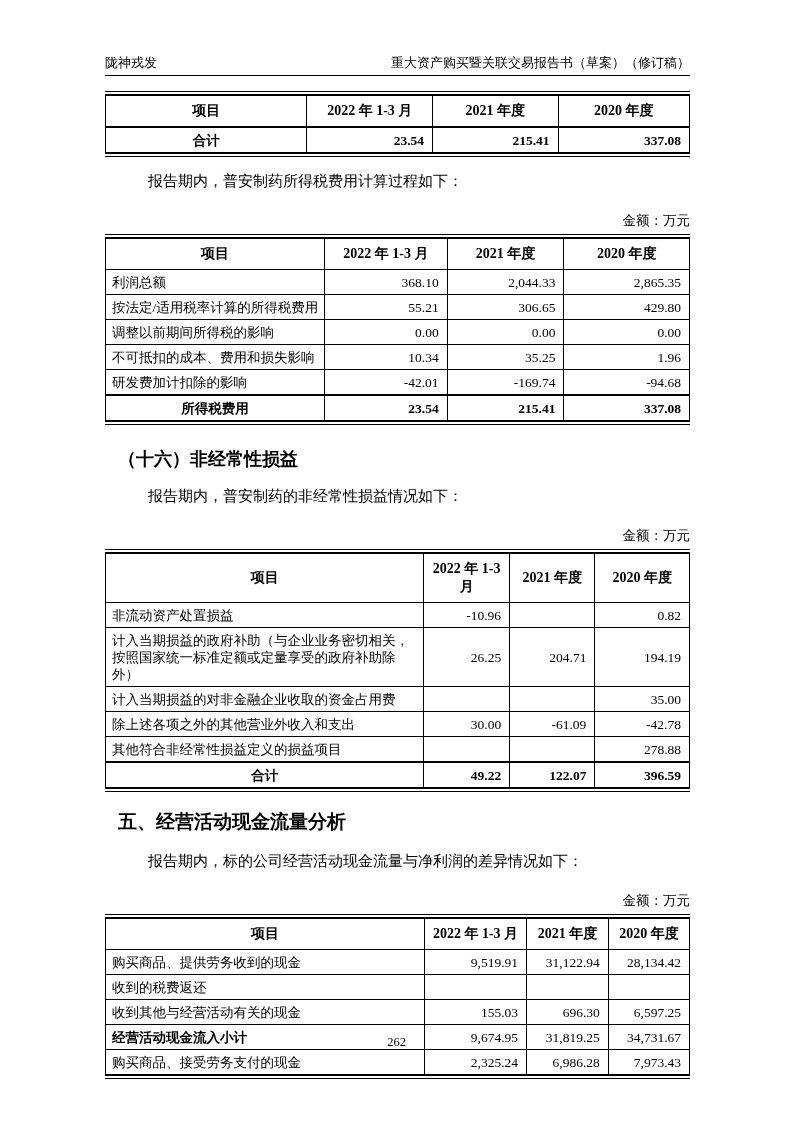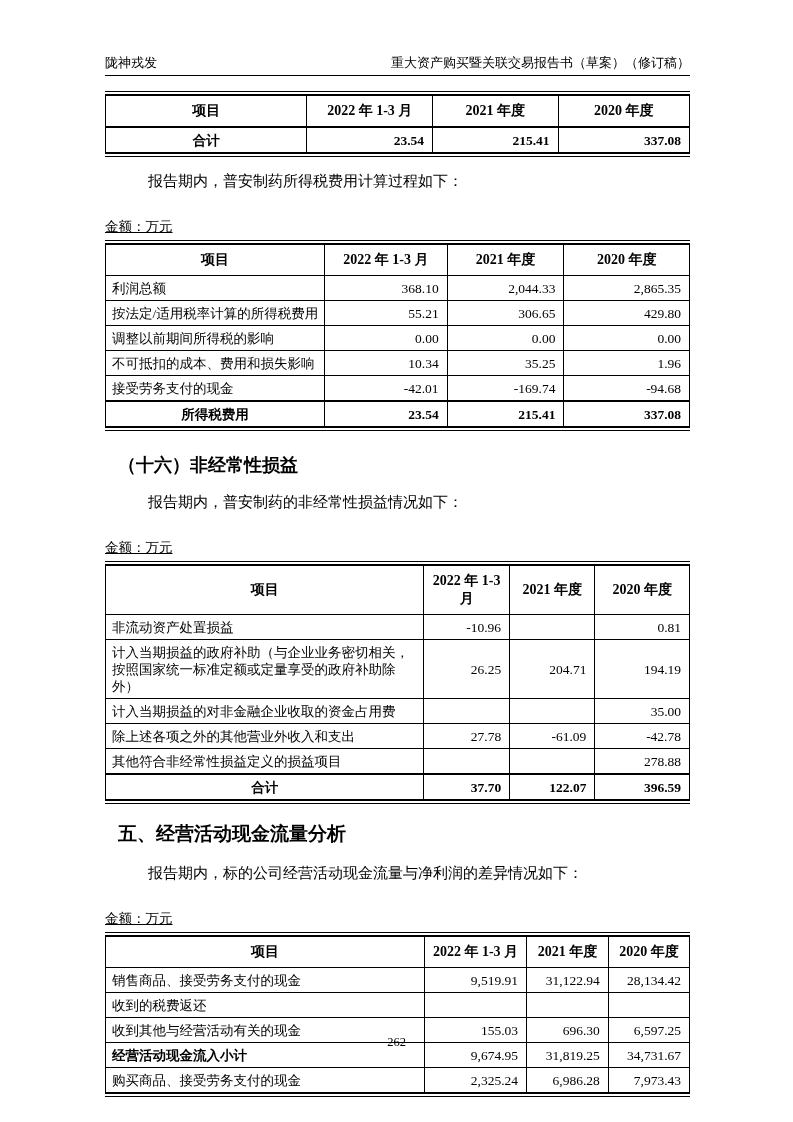--- a/index.html
+++ b/index.html
@@ -24,23 +24,23 @@
   
   .para {
     font-size: 15px; line-height: 21px;
     text-indent: 43px;
     margin-top: 14px;
   }
   .para.mt16 { margin-top: 16px; }
 
   
   .amount-label {
+    text-align: right;
     font-size: 13.5px; line-height: 18px;
-    margin-top: 26px;
-    text-decoration: underline;
+    margin-top: 20px;
   }
 
   
   .h-sub {
     font-family: "Liberation Sans", "DejaVu Sans", sans-serif;
     font-weight: bold; font-size: 18px; line-height: 25px;
     margin: 22px 0 0 13px;
   }
   .h-main {
     font-family: "Liberation Sans", "DejaVu Sans", sans-serif;
@@ -165,21 +165,21 @@
             <td class="num">0.00</td>
             <td class="num">0.00</td>
           </tr>
           <tr>
             <td class="label">不可抵扣的成本、费用和损失影响</td>
             <td class="num">10.34</td>
             <td class="num">35.25</td>
             <td class="num">1.96</td>
           </tr>
           <tr>
-            <td class="label">接受劳务支付的现金</td>
+            <td class="label">研发费加计扣除的影响</td>
             <td class="num">-42.01</td>
             <td class="num">-169.74</td>
             <td class="num">-94.68</td>
           </tr>
           <tr class="row-total">
             <td class="label">所得税费用</td>
             <td class="num">23.54</td>
             <td class="num">215.41</td>
             <td class="num">337.08</td>
           </tr>
@@ -207,49 +207,49 @@
             <th>2022 年 1-3 月</th>
             <th>2021 年度</th>
             <th>2020 年度</th>
           </tr>
         </thead>
         <tbody>
           <tr>
             <td class="label">非流动资产处置损益</td>
             <td class="num">-10.96</td>
             <td class="num"></td>
-            <td class="num">0.81</td>
+            <td class="num">0.82</td>
           </tr>
           <tr>
             <td class="label">计入当期损益的政府补助（与企业业务密切相关，按照国家统一标准定额或定量享受的政府补助除外）</td>
             <td class="num">26.25</td>
             <td class="num">204.71</td>
             <td class="num">194.19</td>
           </tr>
           <tr>
             <td class="label">计入当期损益的对非金融企业收取的资金占用费</td>
             <td class="num"></td>
             <td class="num"></td>
             <td class="num">35.00</td>
           </tr>
           <tr>
             <td class="label">除上述各项之外的其他营业外收入和支出</td>
-            <td class="num">27.78</td>
+            <td class="num">30.00</td>
             <td class="num">-61.09</td>
             <td class="num">-42.78</td>
           </tr>
           <tr>
             <td class="label">其他符合非经常性损益定义的损益项目</td>
             <td class="num"></td>
             <td class="num"></td>
             <td class="num">278.88</td>
           </tr>
           <tr class="row-total">
             <td class="label">合计</td>
-            <td class="num">37.70</td>
+            <td class="num">49.22</td>
             <td class="num">122.07</td>
             <td class="num">396.59</td>
           </tr>
         </tbody>
       </table>
   </div>
 
   <h1 class="h-main">五、经营活动现金流量分析</h1>
 
   <p class="para mt16">报告期内，标的公司经营活动现金流量与净利润的差异情况如下：</p>
@@ -267,21 +267,21 @@
     <thead>
           <tr>
             <th>项目</th>
             <th>2022 年 1-3 月</th>
             <th>2021 年度</th>
             <th>2020 年度</th>
           </tr>
         </thead>
         <tbody>
           <tr>
-            <td class="label">销售商品、接受劳务支付的现金</td>
+            <td class="label">购买商品、提供劳务收到的现金</td>
             <td class="num">9,519.91</td>
             <td class="num">31,122.94</td>
             <td class="num">28,134.42</td>
           </tr>
           <tr>
             <td class="label">收到的税费返还</td>
             <td class="num"></td>
             <td class="num"></td>
             <td class="num"></td>
           </tr>

